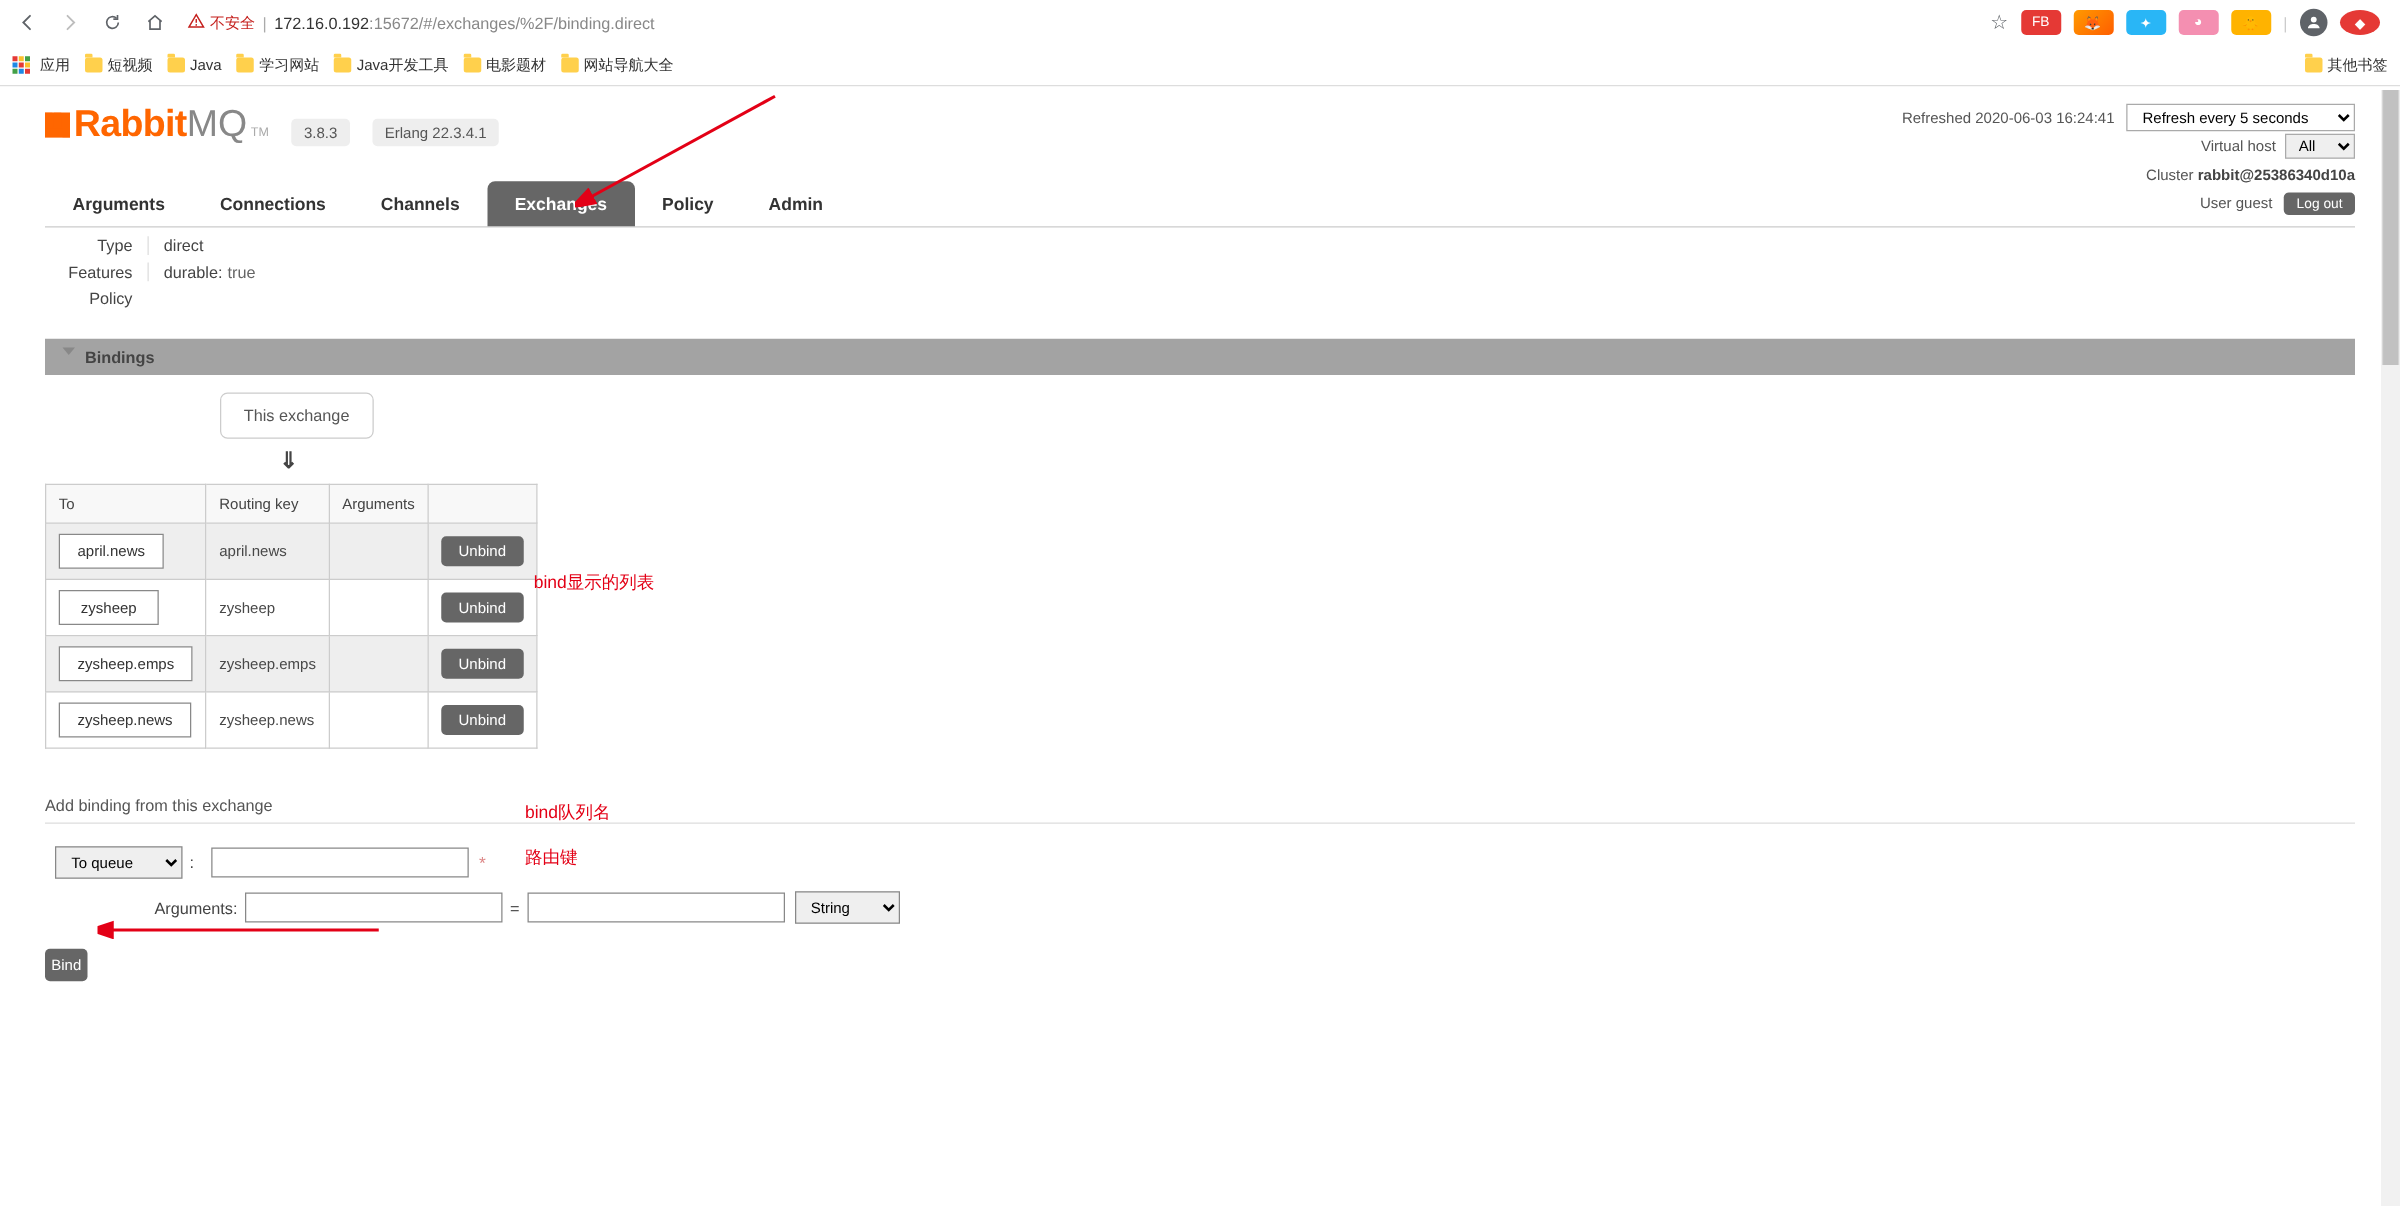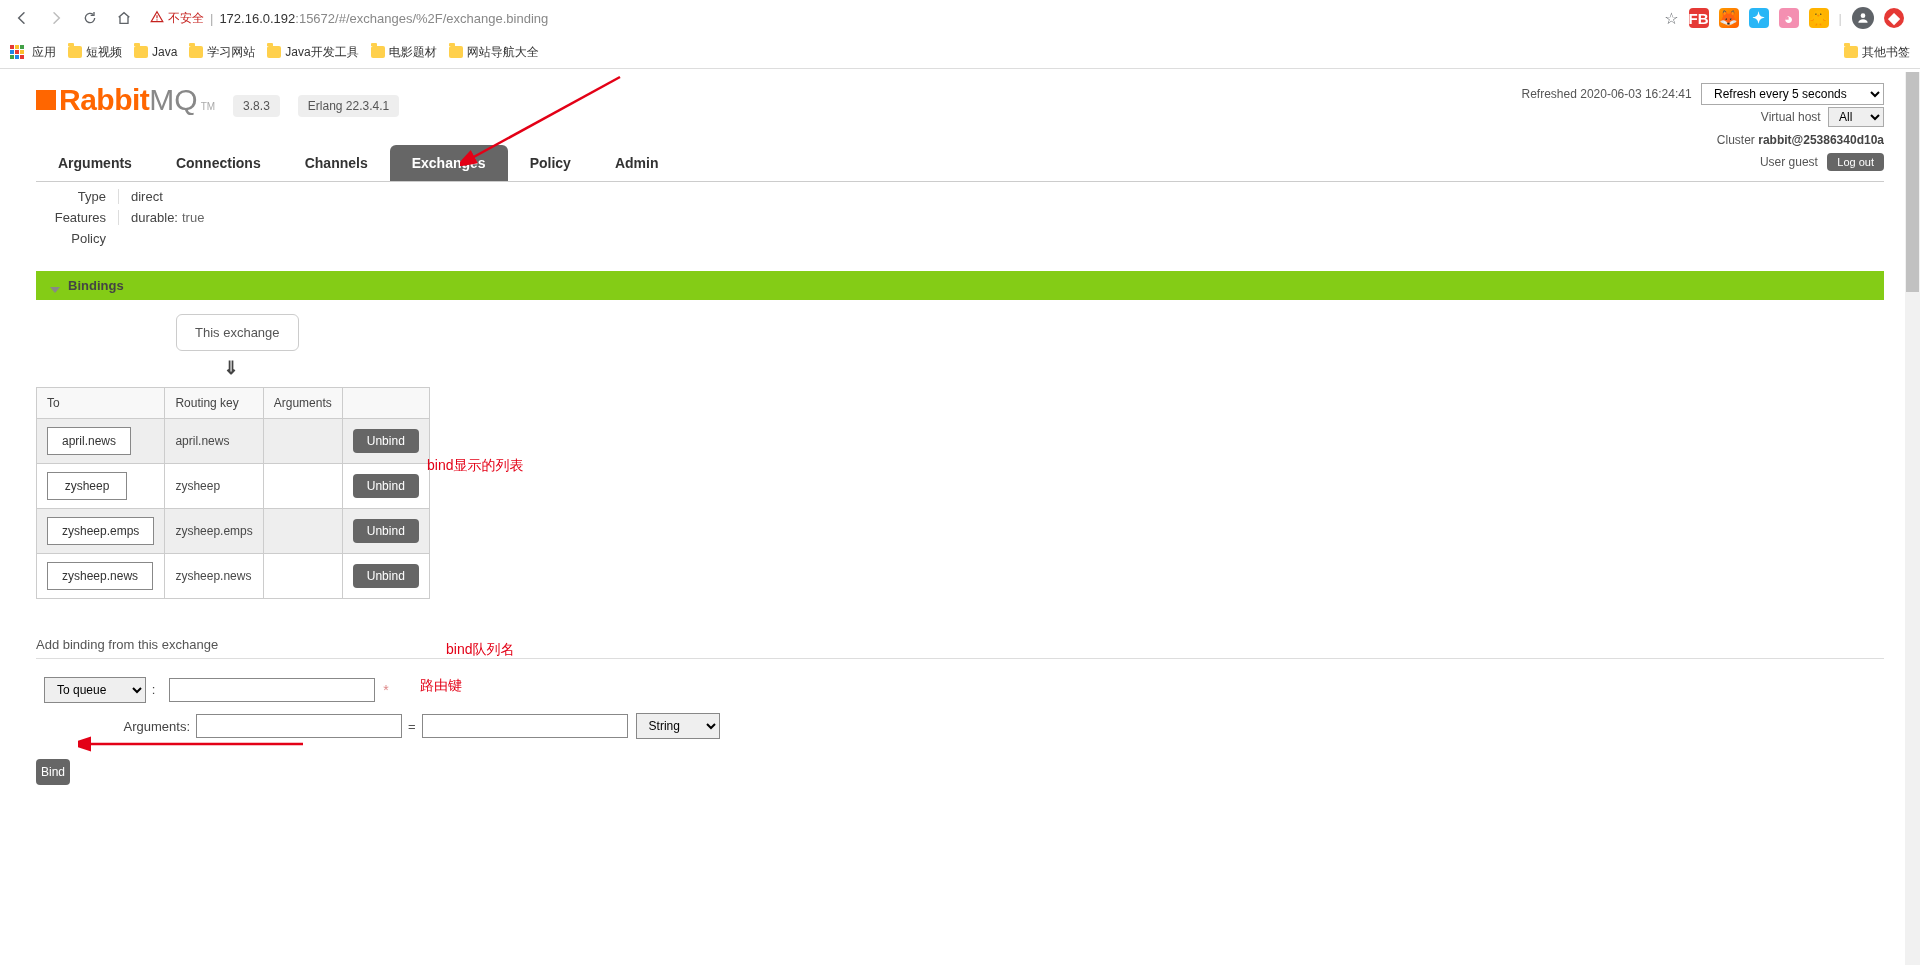--- a/index.html
+++ b/index.html
@@ -11,21 +11,21 @@
 .nav-btn { width: 28px; height: 28px; display: flex; align-items: center; justify-content: center; color: #5f6368; cursor: pointer; border-radius: 14px; }
 .nav-btn.disabled { color: #bdbdbd; }
 .warn-icon { color: #c5221f; font-weight: bold; }
 .insecure { color: #c5221f; font-size: 12px; margin-left: 4px; }
 .url-bar { flex: 1; display: flex; align-items: center; padding: 0 6px; font-size: 13px; color: #555; }
 .url-sep { color: #aaa; margin: 0 6px; }
 .url-host { color: #333; }
 .url-path { color: #888; }
 .tb-right { display: flex; align-items: center; gap: 10px; padding-right: 8px; }
 .star-icon { color: #5f6368; font-size: 16px; }
-.ext-ico { width: 20px; height: 20px; border-radius: 4px; display:flex; align-items:center; justify-content:center; font-size:15px; color:#fff; font-weight:bold; }
+.ext-ico { width: 32px; height: 20px; border-radius: 4px; display:flex; align-items:center; justify-content:center; font-size:11px; color:#fff; font-weight:normal; }
 .avatar-ico { width: 22px; height: 22px; border-radius: 50%; background: #5f6368; color:#fff; display:flex; align-items:center; justify-content:center; font-size:13px; }
 
 .bookmarks-row { display: flex; align-items: center; height: 32px; padding: 0 10px; gap: 12px; font-size: 12px; color: #333; }
 .apps-ico { display:inline-grid; grid-template-columns: repeat(3,4px); grid-template-rows: repeat(3,4px); gap:1px; margin-right:4px; }
 .apps-ico span { width:4px; height:4px; }
 .bm-item { display: flex; align-items: center; gap: 4px; cursor: pointer; }
 .bm-folder { width: 14px; height: 12px; background: #ffd04c; border-radius: 2px; display:inline-block; position:relative; }
 .bm-folder::before { content:''; position:absolute; top:-3px; left:0; width:6px; height:3px; background:#ffd04c; border-radius:1px 1px 0 0; }
 .bm-right { margin-left: auto; }
 
@@ -50,21 +50,21 @@
 .tab { padding: 10px 22px; font-size: 14px; font-weight: bold; color: #333; cursor: pointer; }
 .tab.active { background: #666; color: #fff; border-radius: 6px 6px 0 0; }
 
 .kv-row { display: flex; align-items: center; padding: 3px 0; font-size: 13px; }
 .kv-label { width: 70px; text-align: right; color: #444; margin-right: 12px; }
 .kv-sep { border-left: 1px solid #ddd; padding-left: 12px; }
 .kv-val { color: #444; }
 .feat-k { color:#444; margin-right:4px; }
 .feat-v { color:#666; }
 
-.section-hdr { background: #84cc16; padding: 7px 14px; margin-top: 22px; font-weight: bold; font-size: 13px; color:#444; display:flex; align-items:flex-end; gap:8px; cursor:pointer; }
+.section-hdr { background: #a3a3a3; padding: 7px 14px; margin-top: 22px; font-weight: bold; font-size: 13px; color:#444; display:flex; align-items:flex-start; gap:8px; cursor:pointer; }
 .tri-down { width:0; height:0; border-left:5px solid transparent; border-right:5px solid transparent; border-top:6px solid #888; }
 
 .this-exch-box { border: 1px solid #ccc; border-radius: 6px; padding: 10px 18px; display: inline-block; margin: 14px 0 4px 140px; font-size:13px; color:#555; }
 .down-arr { text-align: center; width: 280px; font-size: 18px; color:#444; margin: 2px 0 8px 55px; font-weight:bold; }
 
 .bind-table { border-collapse: collapse; margin-left: 0; }
 .bind-table th, .bind-table td { border: 1px solid #ccc; padding: 8px 10px; font-size: 12px; text-align: left; vertical-align: middle; }
 .bind-table th { background: #f8f8f8; color:#444; font-weight:normal; }
 .bind-table tr.r-even td { background: #eeeeee; }
 .bind-table tr.r-odd td { background: #fff; }
@@ -124,21 +124,21 @@
         <svg width="14" height="14" viewBox="0 0 24 24">
             <path d="M12 3 L22 20 H2 Z" fill="none" stroke="#c5221f" stroke-width="2"></path>
             <line x1="12" y1="9" x2="12" y2="14" stroke="#c5221f" stroke-width="2"></line>
             <circle cx="12" cy="17" r="1.2" fill="#c5221f"></circle>
           </svg>
       </span>
       <span class="insecure">不安全</span>
       <span class="url-sep">|</span>
       <span class="url-host">172.16.0.192</span>
         <span class="url-path">:15672</span>
-        <span class="url-path">/#/exchanges/%2F/exchange.binding</span>
+        <span class="url-path">/#/exchanges/%2F/binding.direct</span>
     </div>
     <div class="tb-right">
       <span class="star-icon">☆</span>
       <span class="ext-ico" style="background:#e53935">FB</span>
       <span class="ext-ico" style="background:linear-gradient(135deg,#ff9a00,#ff5e00)">🦊</span>
       <span class="ext-ico" style="background:#29b6f6">✦</span>
       <span class="ext-ico" style="background:#f48fb1">◕</span>
       <span class="ext-ico" style="background:#ffb300">🐥</span>
       <span style="color:#ccc">|</span>
       <span class="avatar-ico">
@@ -326,21 +326,21 @@
   <hr class="add-hr">
 
   <div class="form-row">
     <span class="form-lbl" style="width:auto; margin-left:8px;">
       <select class="form-sel"><option>To queue</option></select>
       <span style="margin-left:2px;">:</span>
     </span>
     <input class="form-inp" style="margin-left: 8px;">
     <span class="req-star">*</span>
   </div>
-  <div class="annot-red" style="left:420px; top:572px;margin-left:26px;">bind队列名</div>
+  <div class="annot-red" style="left:420px; top:572px;">bind队列名</div>
 
   <div class="annot-red" style="left:420px; top:608px;">路由键</div>
 
   <div class="form-row">
     <span class="form-lbl">Arguments:</span>
     <input class="form-inp" style="">
     <span class="eq">=</span>
     <input class="form-inp" style="">
     <select class="form-sel" style="margin-left:8px;"><option>String</option></select>
   </div>

